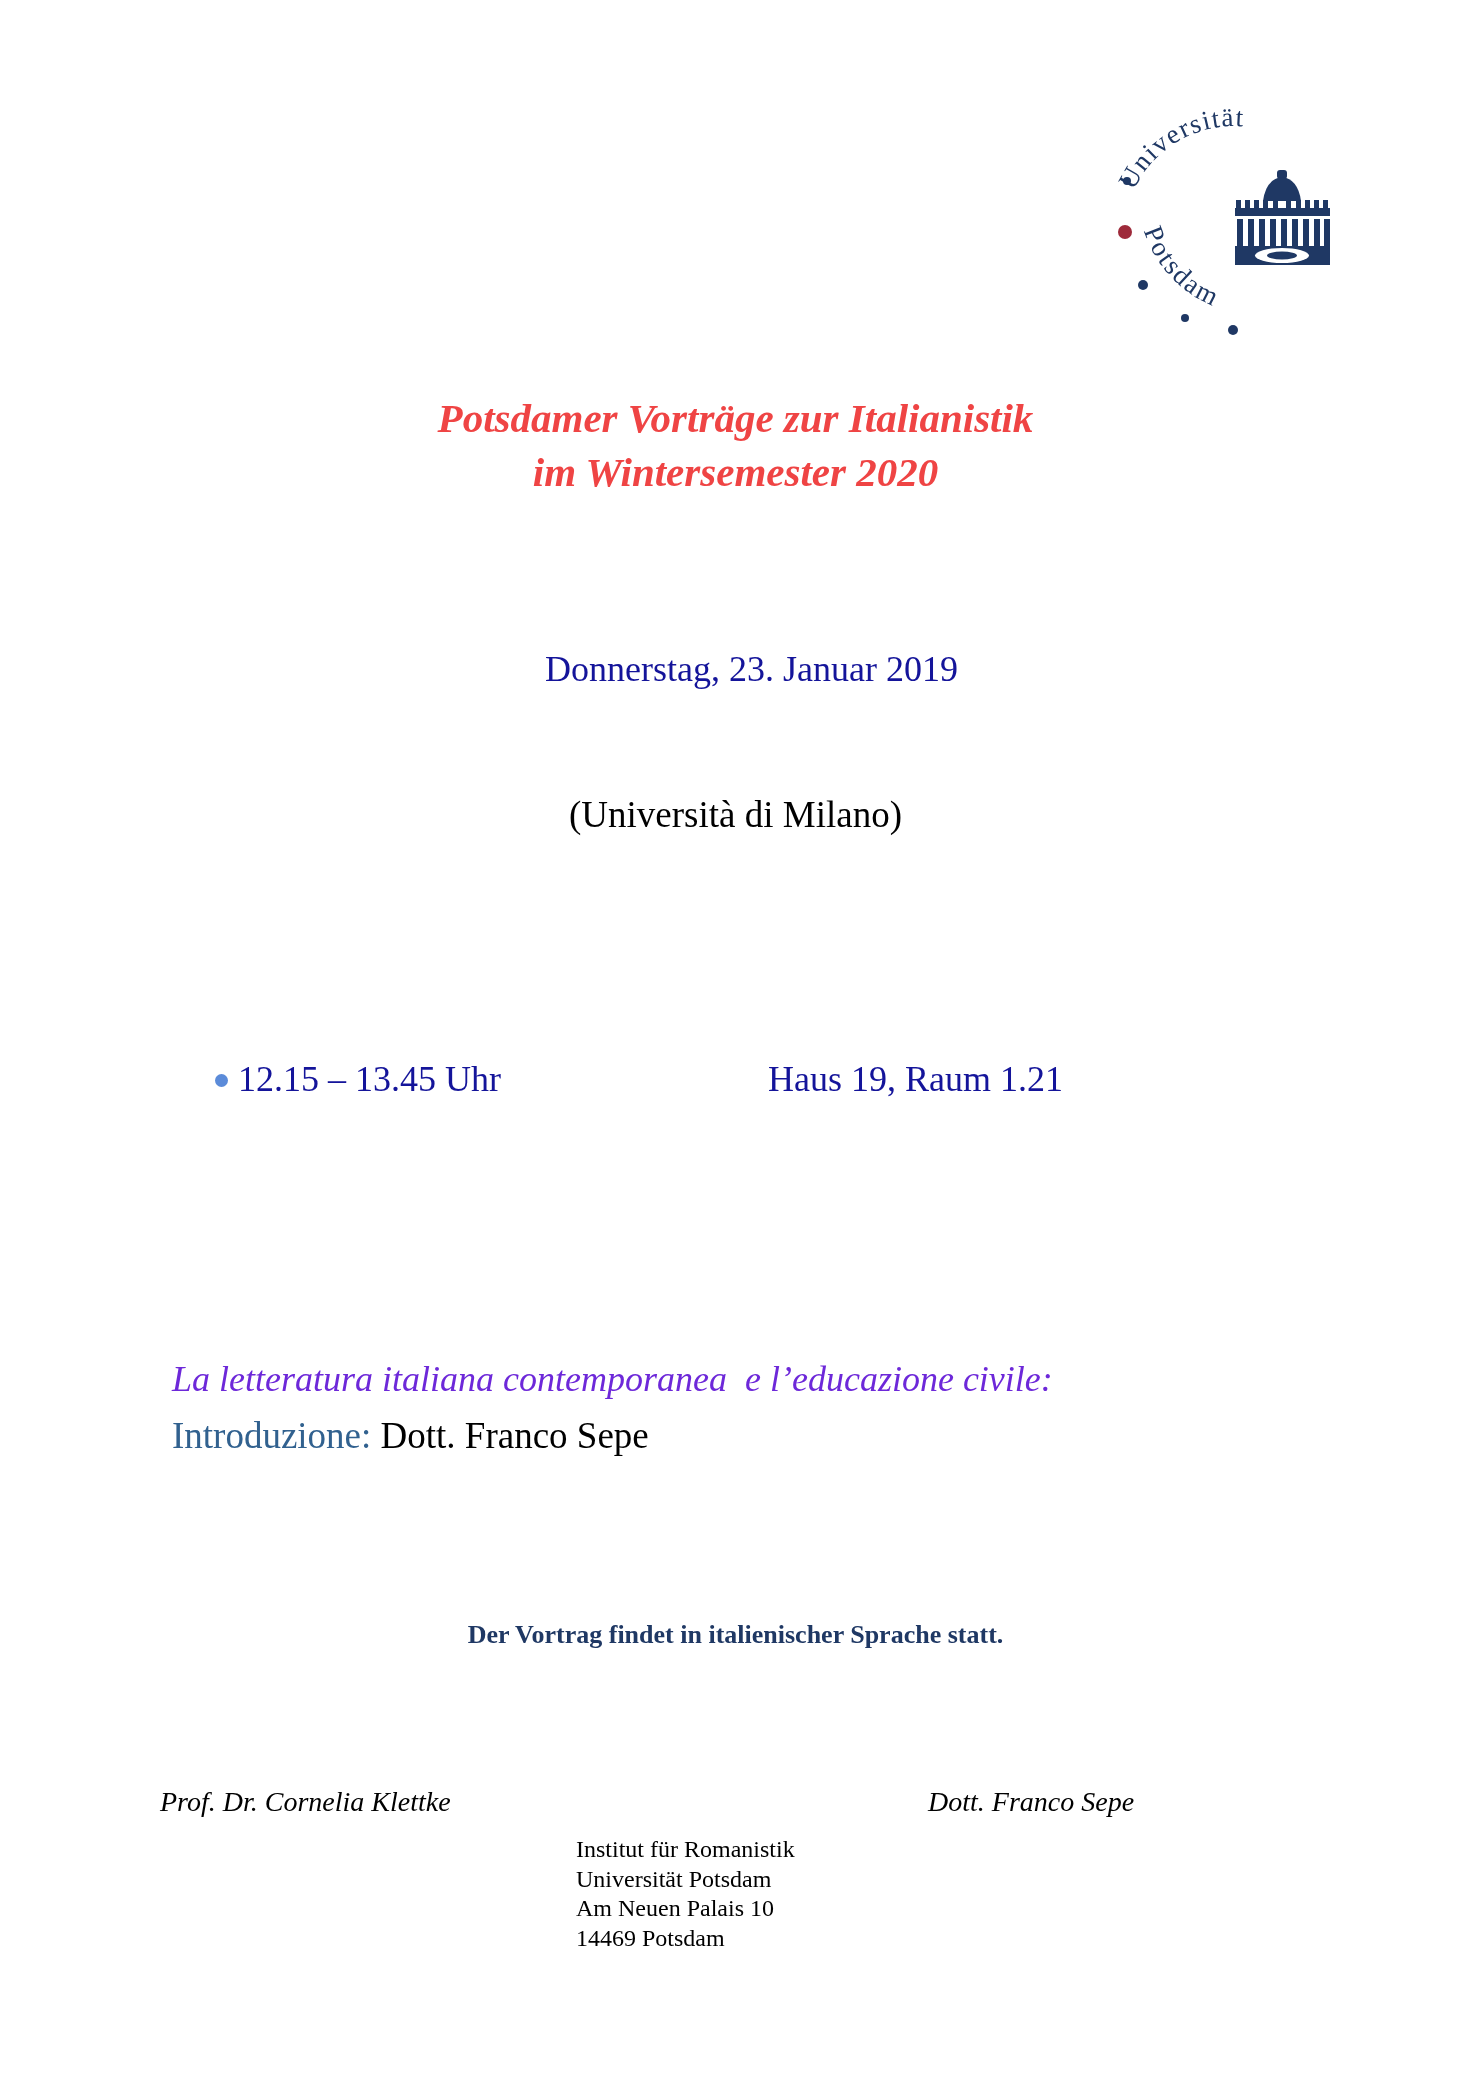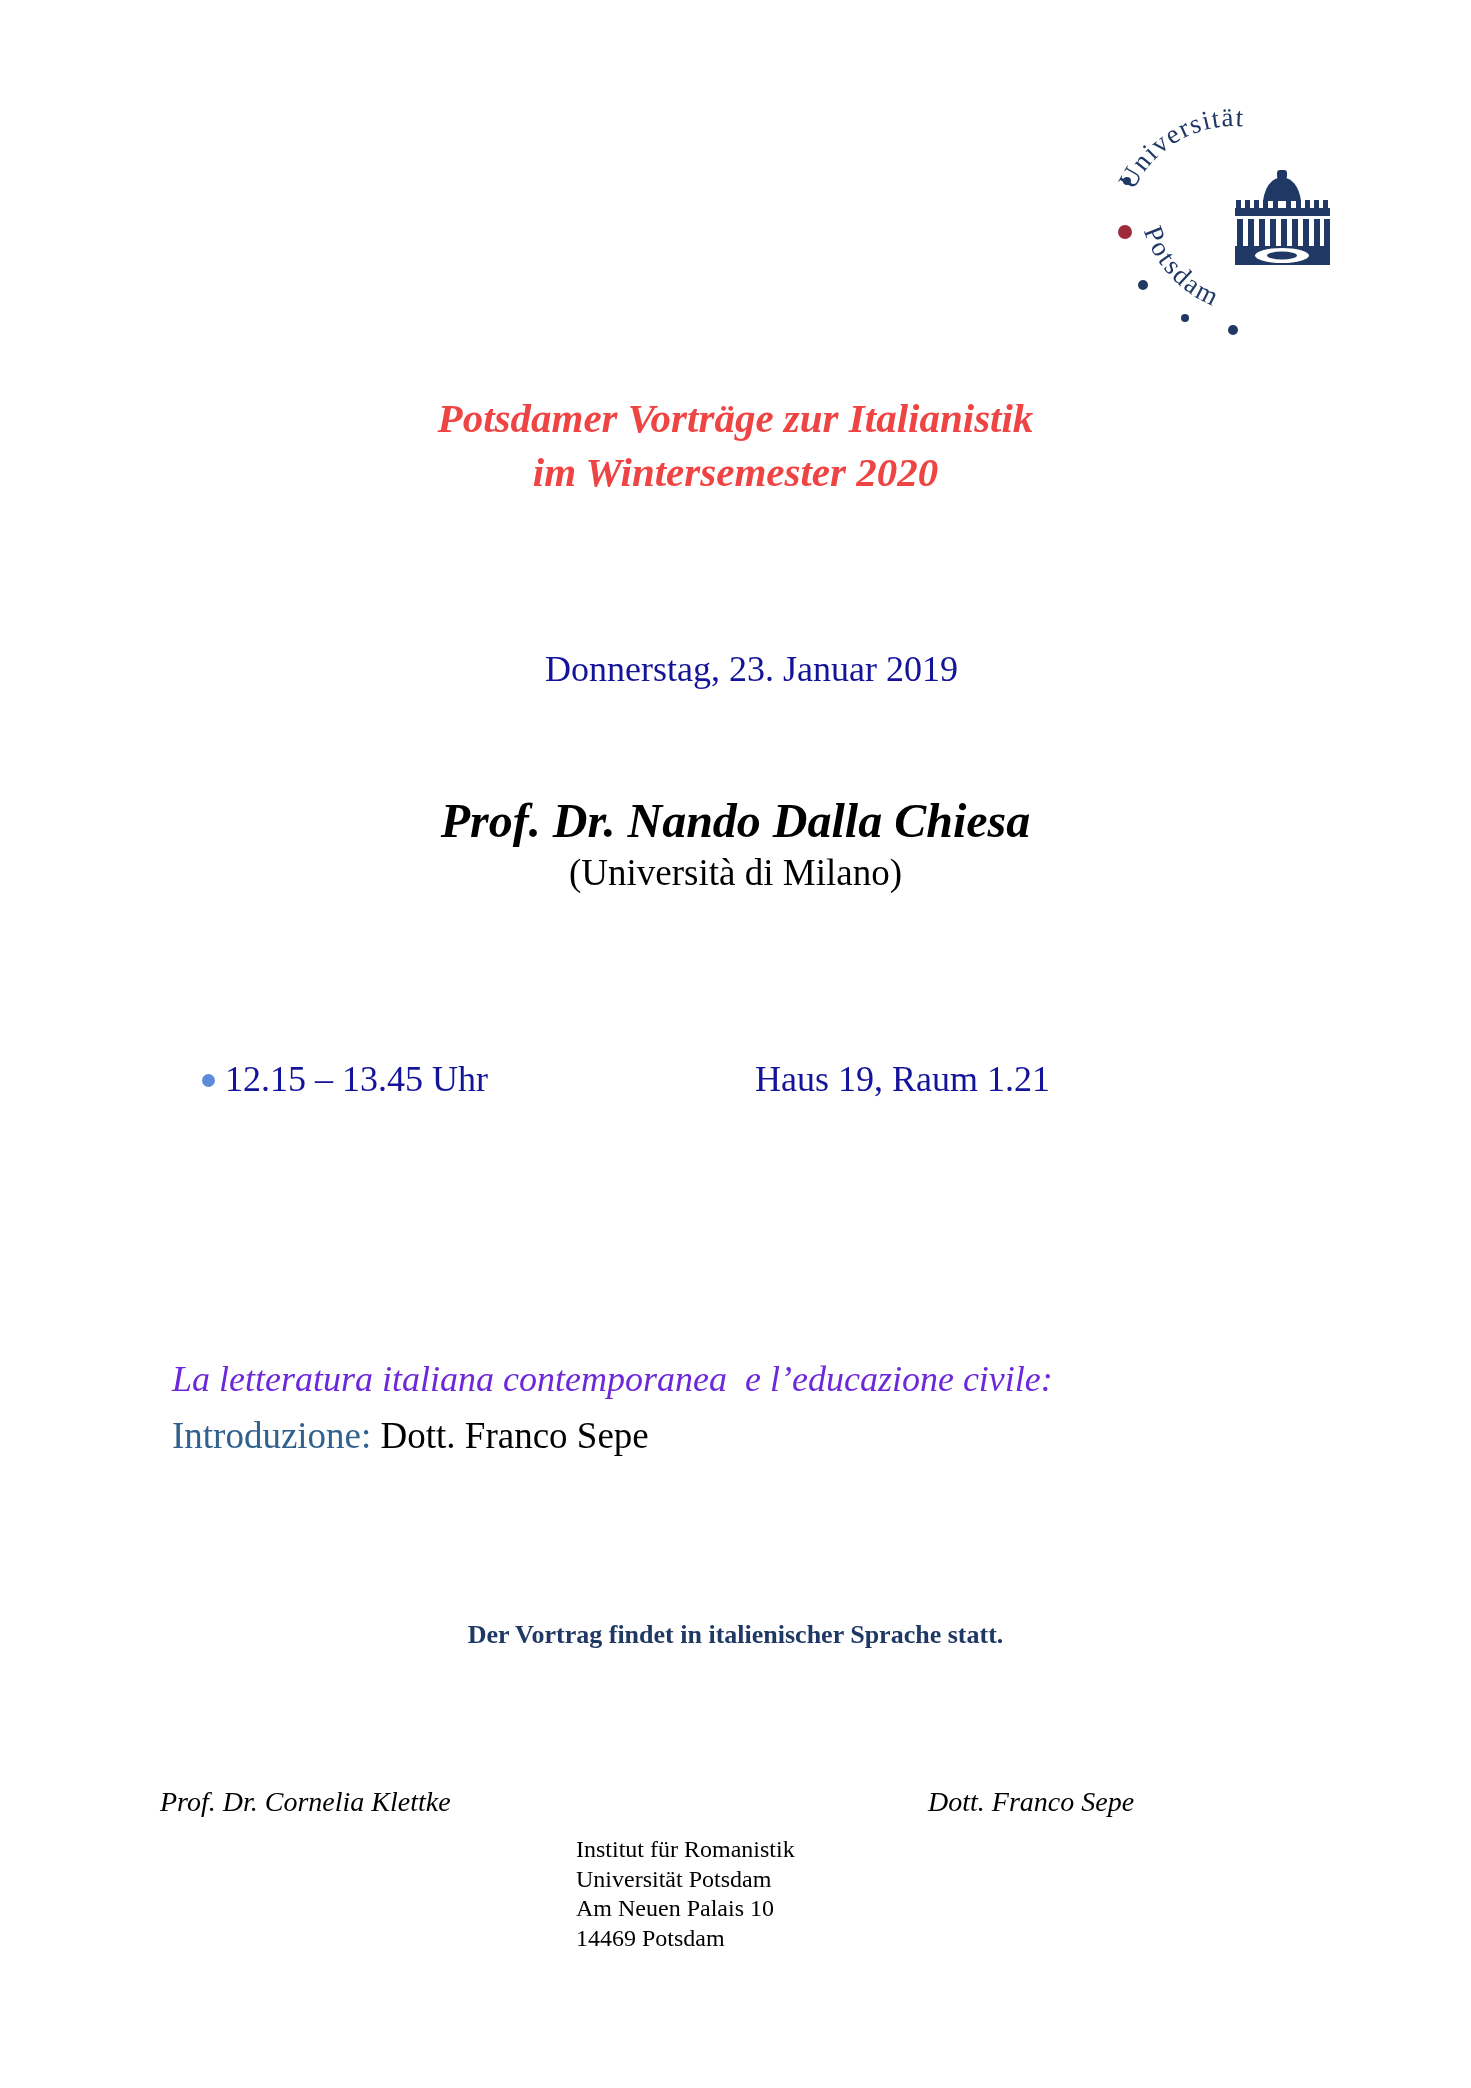--- a/index.html
+++ b/index.html
@@ -36,21 +36,21 @@
     margin-left: 16px;
   }
 
   
   .speaker-block { top: 792px; left: 0; width: 100%; text-align: center; }
   .speaker-name { font-size: 48px; font-weight: bold; font-style: italic; line-height: 58px; }
   .speaker-affiliation { font-size: 37px; line-height: 46px; }
 
   
   .session-row {
-    top: 1057px; left: 202px;
+    top: 1057px; left: 215px;
     color: #14149a;
     font-size: 36px; line-height: 44px;
     white-space: nowrap;
   }
   .bullet {
     display: inline-block;
     width: 13px; height: 13px;
     border-radius: 50%;
     background: #5b8bd9;
     margin-right: 10px;
@@ -141,21 +141,20 @@
   </svg>
 
   <div class="abs series-title">
     <div>Potsdamer Vorträge zur Italianistik</div>
     <div>im Wintersemester 2020</div>
   </div>
 
   <div class="abs date-line">Donnerstag, 23. Januar 2019</div>
 
   <div class="abs speaker-block">
-    <div class="speaker-name">Prof. Dr. Nando Dalla Chiesa</div>
     <div class="speaker-affiliation">(Università di Milano)</div>
   </div>
 
   <div class="abs session-row">
     <span class="bullet"></span><span class="session-time">12.15 – 13.45 Uhr</span><span class="session-location">Haus 19, Raum 1.21</span>
   </div>
 
   <div class="abs topic-block">
     <div>La letteratura italiana contemporanea  e l’educazione civile:</div>
   </div>

